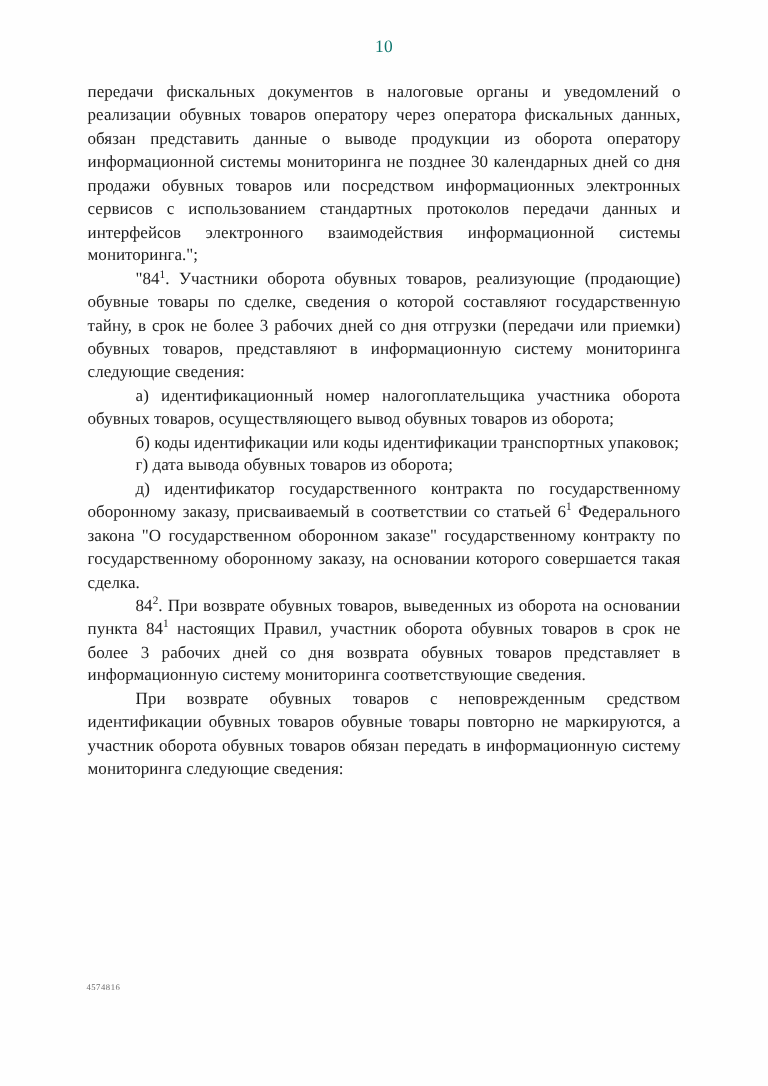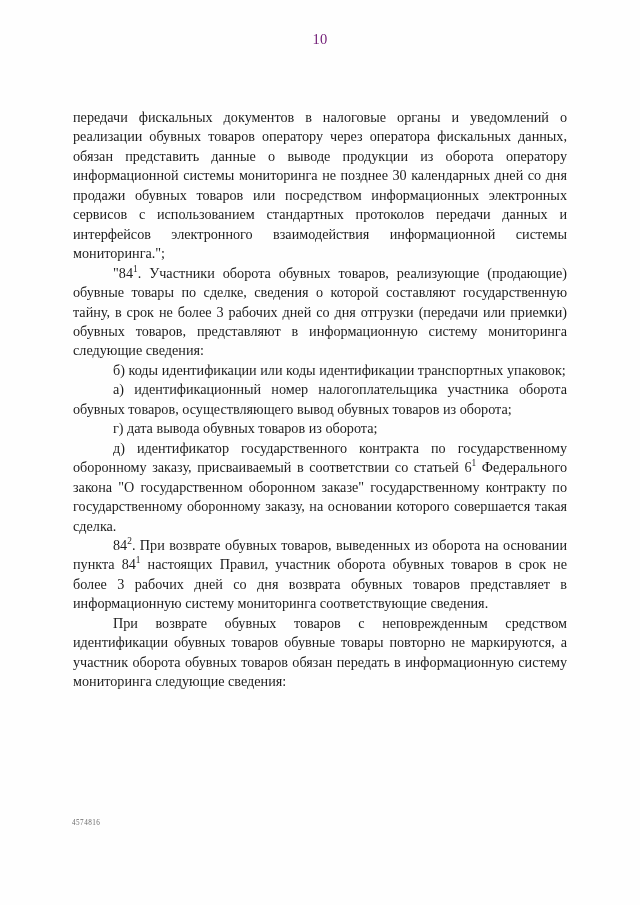--- a/index.html
+++ b/index.html
@@ -21,29 +21,28 @@
     background: #fefefe;
   }
   .page-number {
     position: absolute;
     top: 30px;
     left: 0;
     width: 640px;
     text-align: center;
     font-size: 14.5px;
     line-height: 18px;
-    color: #701a75;
+    color: #0f766e;
     letter-spacing: .2px;
   }
   .body-text {
     position: absolute;
     top: 68px;
     left: 73px;
     width: 494px;
-    margin-top: 40px;
   }
   p.para {
     margin: 0;
     font-size: 14.2px;
     line-height: 19.45px;
     text-align: justify;
     text-justify: inter-word;
     color: #1c1c1c;
     -webkit-font-smoothing: none;
   }
@@ -72,22 +71,22 @@
 </head>
 <body>
 
 <div class="page">
 
   <div class="page-number">10</div>
 
   <div class="body-text">
       <p class="para noindent">передачи фискальных документов в налоговые органы и уведомлений о реализации обувных товаров оператору через оператора фискальных данных, обязан представить данные о выводе продукции из оборота оператору информационной системы мониторинга не позднее 30 календарных дней со дня продажи обувных товаров или посредством информационных электронных сервисов с использованием стандартных протоколов передачи данных и интерфейсов электронного взаимодействия информационной системы мониторинга.";</p>
       <p class="para indent">"84<sup>1</sup>. Участники оборота обувных товаров, реализующие (продающие) обувные товары по сделке, сведения о которой составляют государственную тайну, в срок не более 3 рабочих дней со дня отгрузки (передачи или приемки) обувных товаров, представляют в информационную систему мониторинга следующие сведения:</p>
+      <p class="para indent">а) идентификационный номер налогоплательщика участника оборота обувных товаров, осуществляющего вывод обувных товаров из оборота;</p>
       <p class="para indent">б) коды идентификации или коды идентификации транспортных упаковок;</p>
-      <p class="para indent">а) идентификационный номер налогоплательщика участника оборота обувных товаров, осуществляющего вывод обувных товаров из оборота;</p>
       <p class="para indent">г) дата вывода обувных товаров из оборота;</p>
       <p class="para indent">д) идентификатор государственного контракта по государственному оборонному заказу, присваиваемый в соответствии со статьей 6<sup>1</sup> Федерального закона "О государственном оборонном заказе" государственному контракту по государственному оборонному заказу, на основании которого совершается такая сделка.</p>
       <p class="para indent">84<sup>2</sup>. При возврате обувных товаров, выведенных из оборота на основании пункта 84<sup>1</sup> настоящих Правил, участник оборота обувных товаров в срок не более 3 рабочих дней со дня возврата обувных товаров представляет в информационную систему мониторинга соответствующие сведения.</p>
       <p class="para indent">При возврате обувных товаров с неповрежденным средством идентификации обувных товаров обувные товары повторно не маркируются, а участник оборота обувных товаров обязан передать в информационную систему мониторинга следующие сведения:</p>
     </div>
 
   <div class="doc-code">4574816</div>
 
 </div>
 

